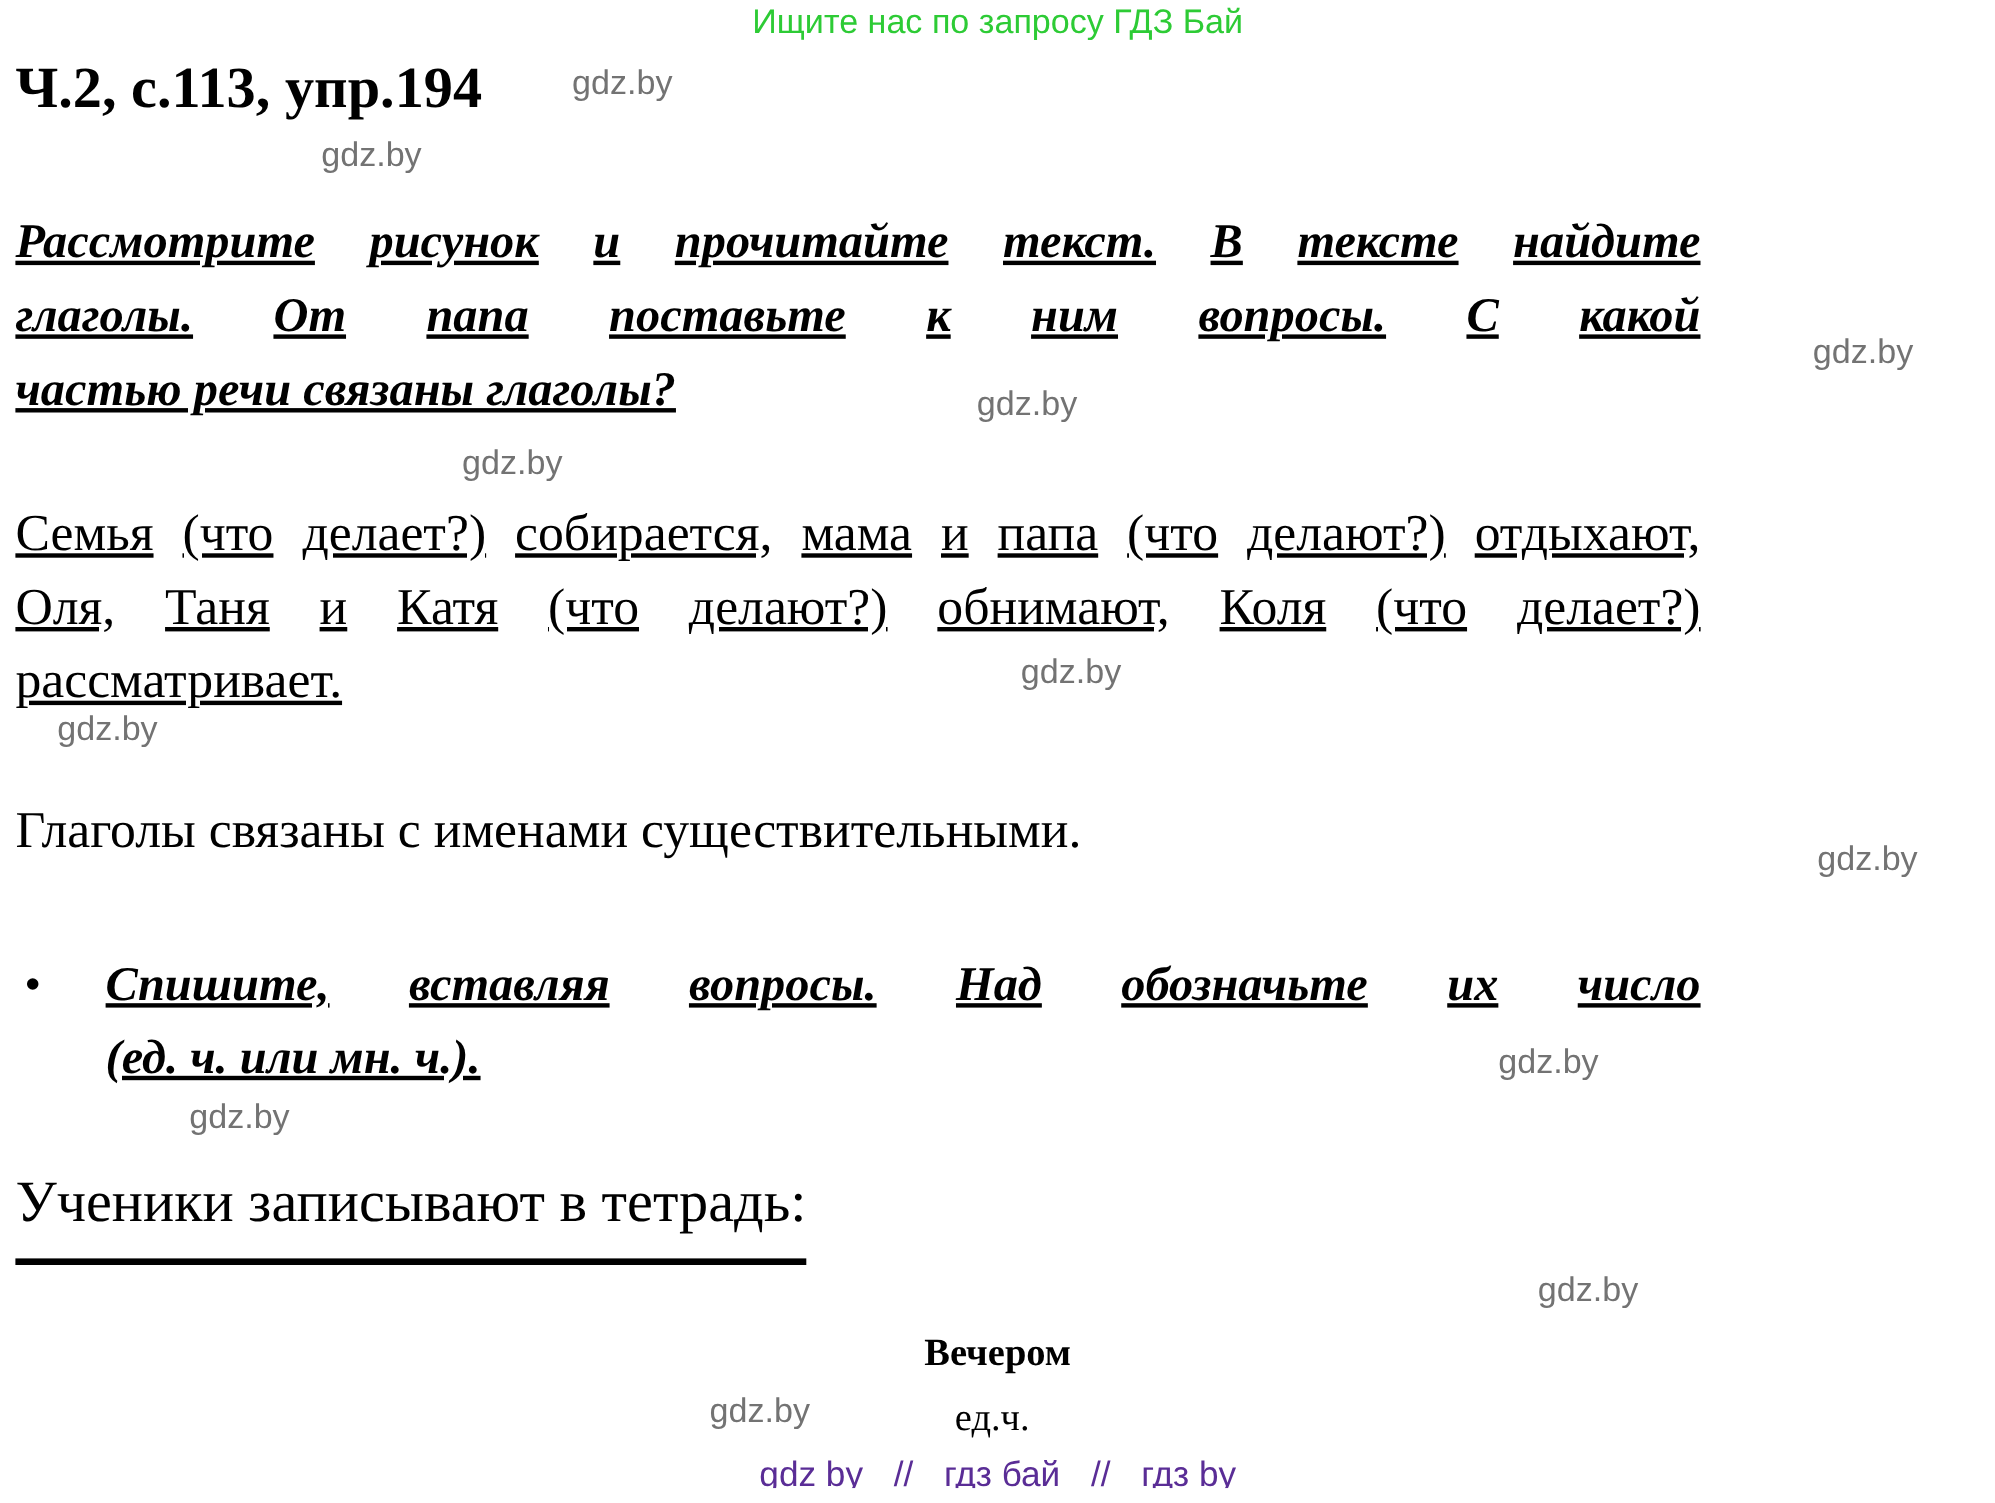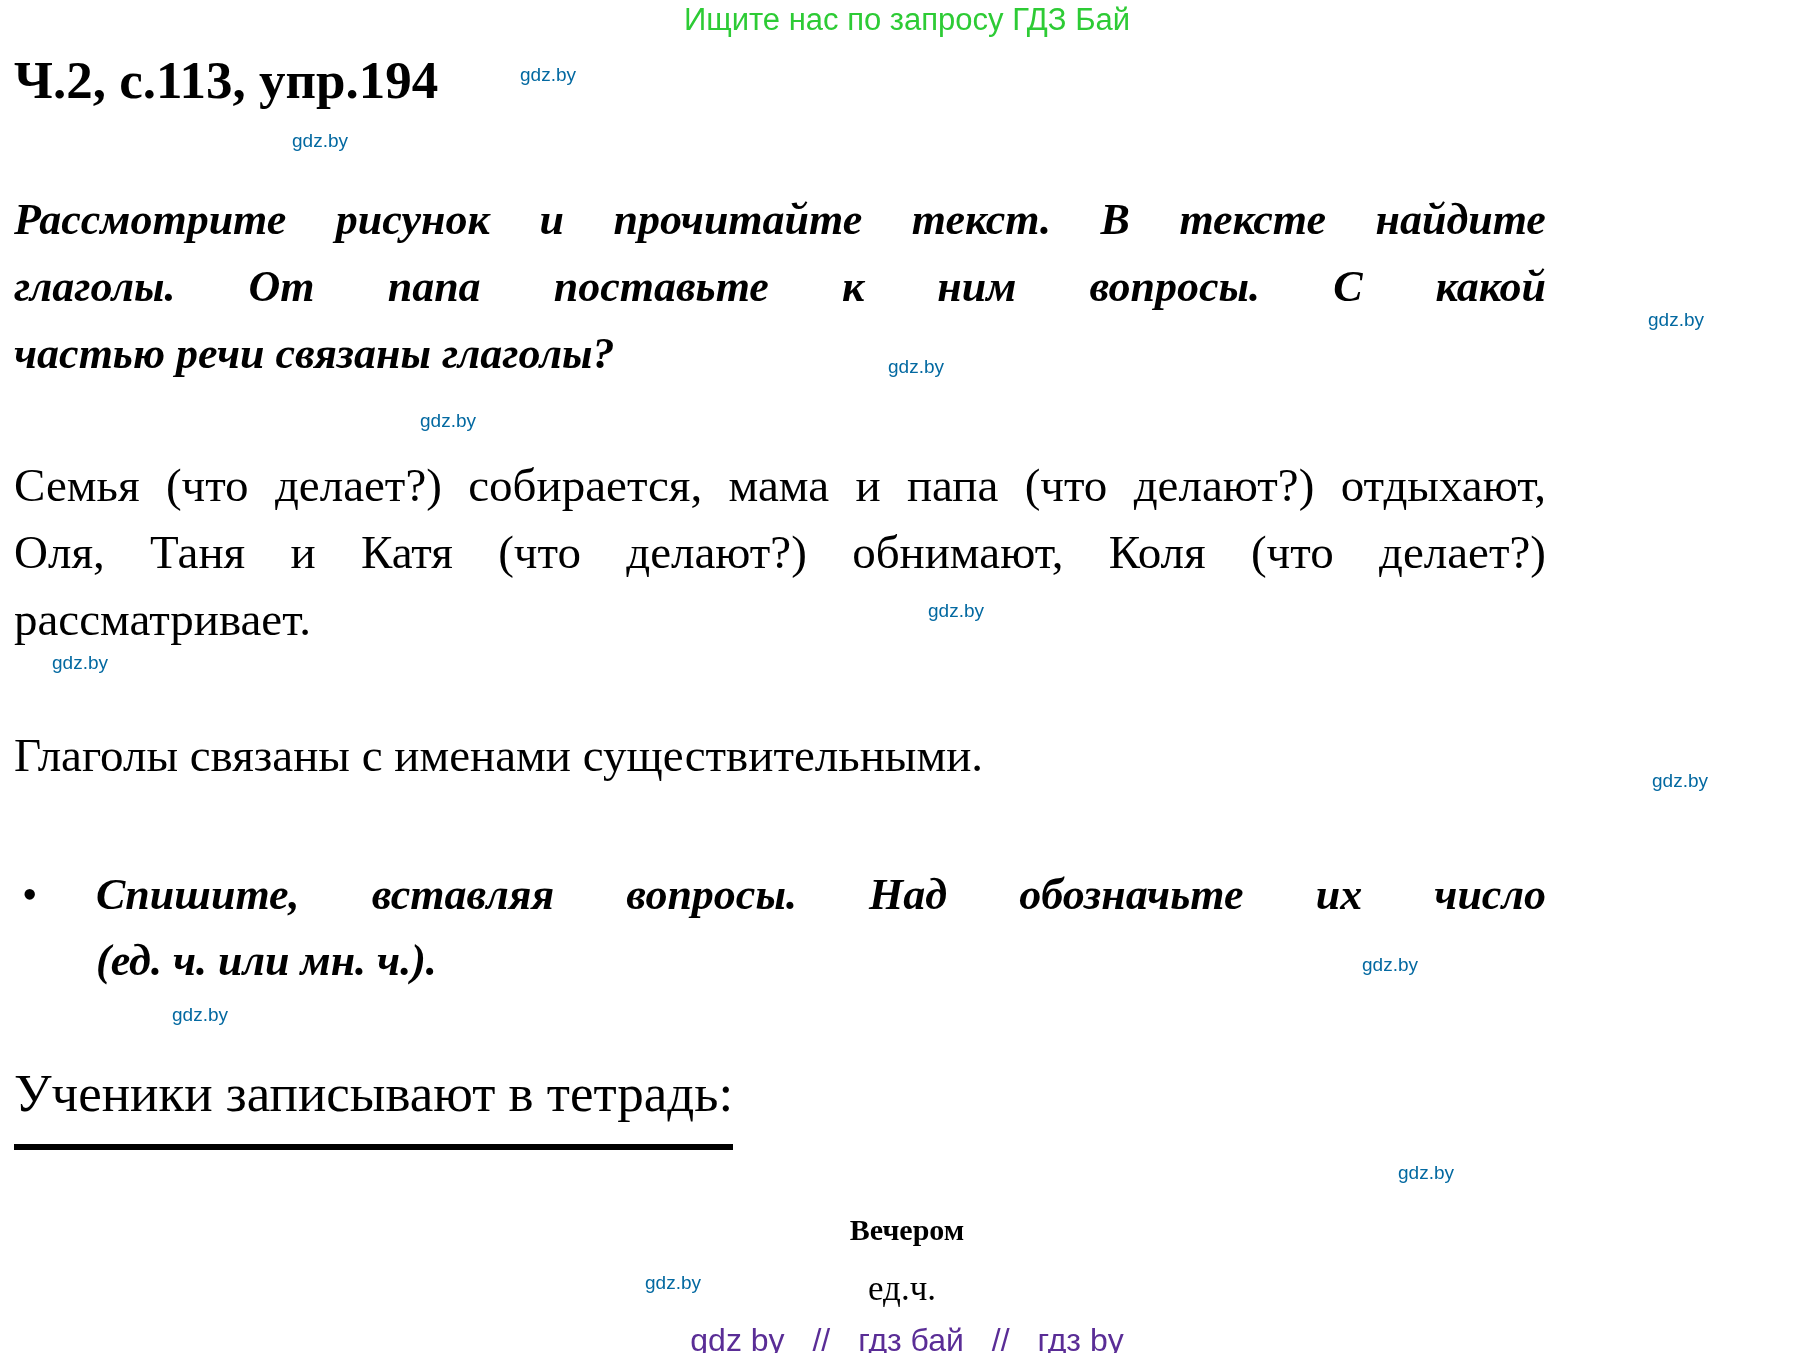--- a/index.html
+++ b/index.html
@@ -21,21 +21,21 @@
     color:var(--green);
   }
   .title {
     position:absolute; left:14px; top:50px;
     font-size:53px; font-weight:bold;
     white-space:nowrap;
   }
   .para { position:absolute; left:14px; width:1532px; }
   .task-para { top:186px; font-size:44px; line-height:67px; font-weight:bold; font-style:italic; }
   .answer-para { top:452px; font-size:47px; line-height:67px; }
-  .line { display:block; white-space:nowrap; }
+  .line { display:block; white-space:nowrap;text-decoration:underline; }
   .flexline { display:flex; justify-content:space-between; white-space:normal; }
   .conclusion {
     position:absolute; left:14px; top:722px;
     font-size:47px; line-height:67px; white-space:nowrap;
   }
   .bullet-item { position:absolute; left:14px; top:862px; width:1532px; }
   .bullet-dot {
     position:absolute; left:8px; top:0;
     font-size:44px; line-height:66px;
   }
@@ -48,40 +48,40 @@
     position:absolute; left:14px; top:1062px;
     font-size:53px; line-height:62px; font-weight:normal;
     white-space:nowrap;
     display:inline-block;
     border-bottom:6px solid #000;
     padding-bottom:20px;
   }
   .example-title {
     position:absolute; left:0; top:1200px; width:100%;
     text-align:center;
-    font-size:30px; line-height:60px; font-weight:bold;
+    font-size:35px; line-height:60px; font-weight:bold;
   }
   .number-label {
     position:absolute; left:868px; top:1268px;
     font-size:35px; line-height:42px;
   }
   .footer {
     position:absolute; left:0; top:1320px; width:100%;
     text-align:center;
     font-family:"Liberation Sans","DejaVu Sans",sans-serif;
     font-size:32px; line-height:40px;
     color:var(--purple);
   }
   .footer .part { margin:0 7px; }
   .footer .sep { margin:0 12px; }
   .wm {
     position:absolute;
     font-family:"Liberation Sans","DejaVu Sans",sans-serif;
-    font-size:19px; line-height:30px;
-    color:#0369a1;
+    font-size:31px; line-height:30px;
+    color:#737373;
     white-space:nowrap;
   }
 </style>
 </head>
 <body>
 
 <div class="page">
 
   <div class="promo">Ищите нас по запросу ГДЗ Бай</div>
 

